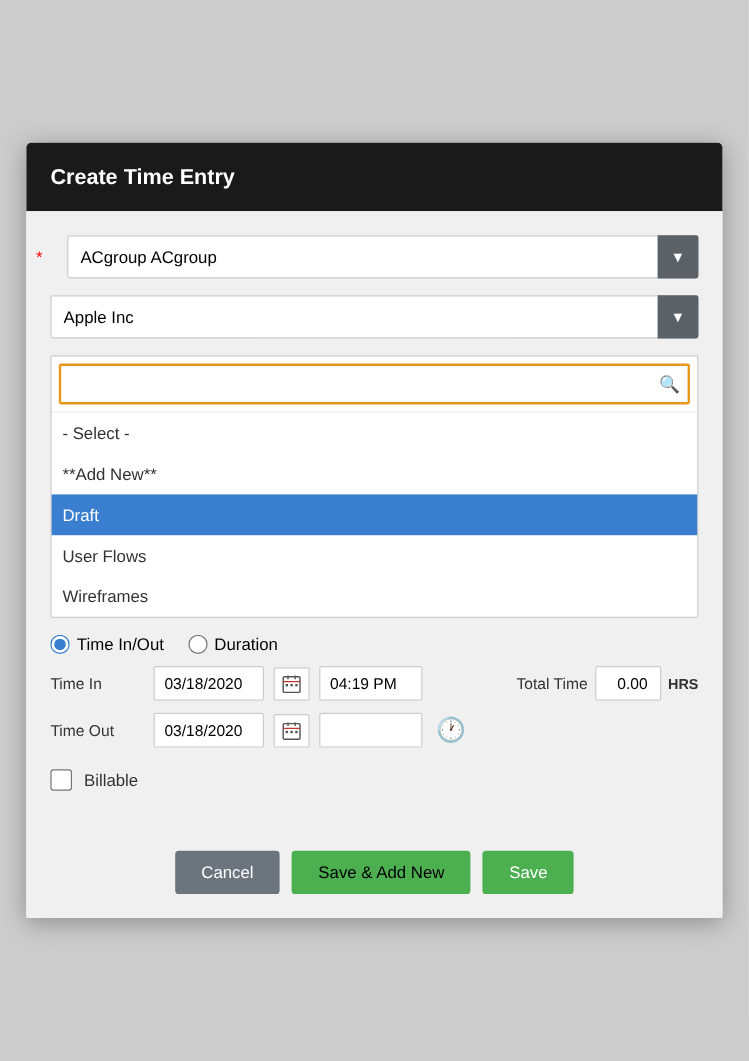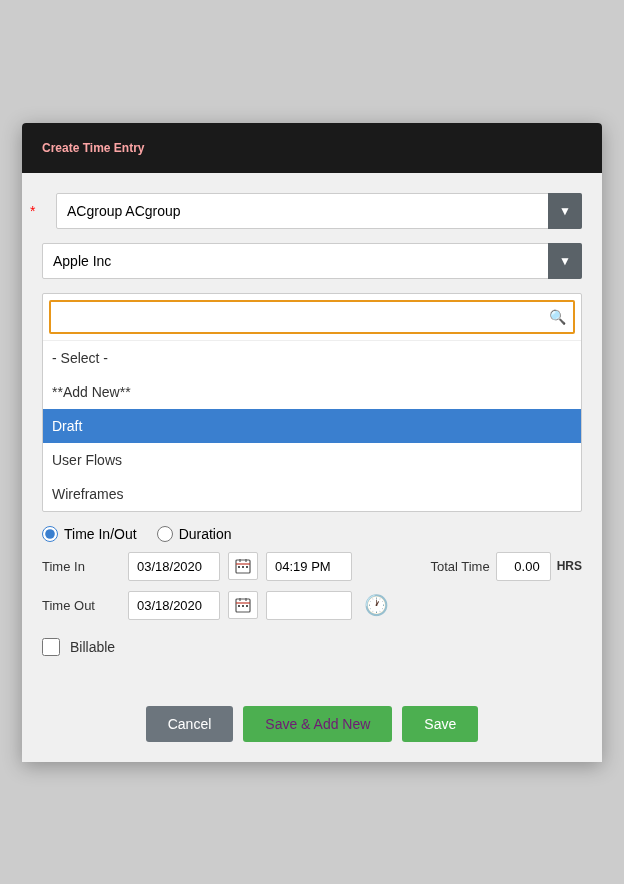--- a/index.html
+++ b/index.html
@@ -14,23 +14,23 @@
     }
     .modal {
       background: #fff;
       width: 580px;
       border-radius: 4px;
       overflow: visible;
       box-shadow: 0 4px 20px rgba(0,0,0,0.3);
     }
     .modal-header {
       background: #1a1a1a;
-      color: #fca5a5;
+      color: #ffffff;
       padding: 18px 20px;
-      font-size: 12px;
+      font-size: 18px;
       font-weight: bold;
       border-radius: 4px 4px 0 0;
     }
     .modal-body {
       padding: 20px;
       background: #f0f0f0;
     }
     .form-group {
       margin-bottom: 14px;
       position: relative;
@@ -233,21 +233,21 @@
       cursor: pointer;
       font-weight: normal;
       text-align: center;
     }
     .btn-cancel {
       background: #6c757d;
       color: #fff;
     }
     .btn-save-add {
       background: #4caf50;
-      color: #701a75;
+      color: #000000;
     }
     .btn-save {
       background: #4caf50;
       color: #fff;
     }
     .form-row-required {
       position: relative;
       padding-left: 14px;
     }
   </style>

